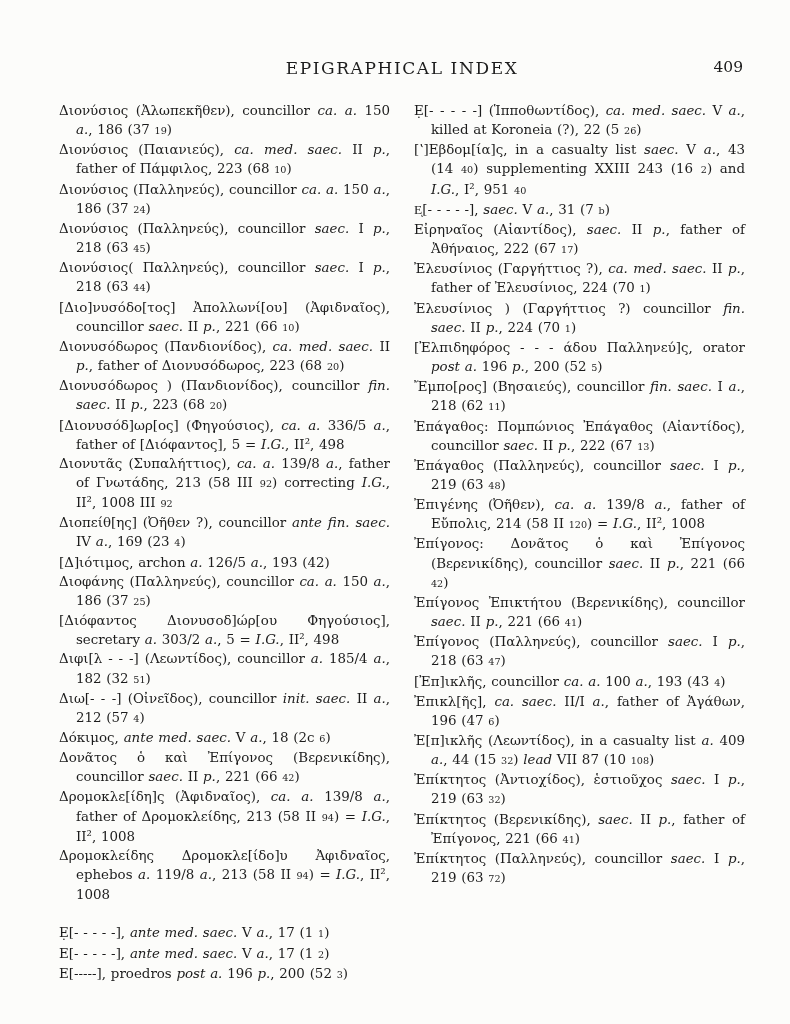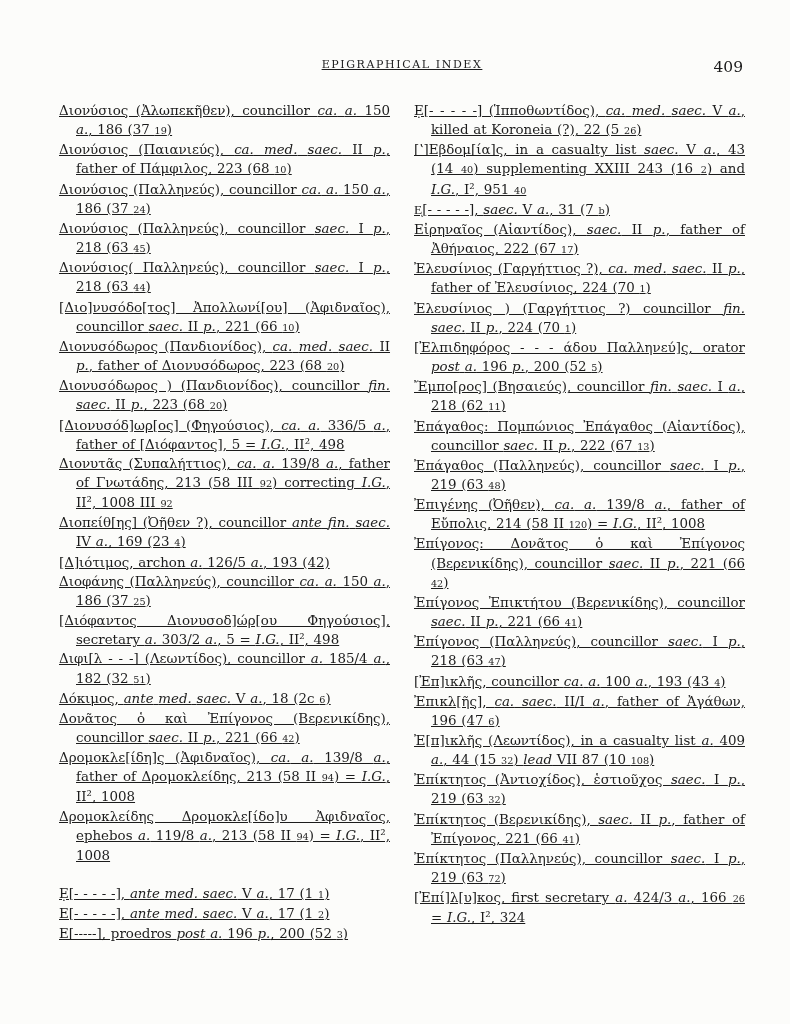--- a/index.html
+++ b/index.html
@@ -16,34 +16,32 @@
     padding:58px 45px 30px 59px;
   }
   .page-header{
     position:relative;
     height:22px;
     margin-bottom:21px;
   }
   .page-header .title{
     position:absolute;left:0;right:0;
     text-align:center;
-    font-size:11px;
+    font-size:17px;
     letter-spacing:1.6px;
     font-weight:normal;
     margin:0;
-    text-decoration:underline;
   }
   .page-header .pagenum{
     position:absolute;right:2px;top:0;
     font-size:15.5px;
   }
   .columns{
     display:flex;
     gap:24px;
-    text-decoration:underline;
   }
   .col{
     width:336px;
   }
   p.entry{
     margin:0;
     padding-left:17px;
     text-indent:-17px;
     text-align:justify;
     font-size:13.4px;
@@ -72,20 +70,21 @@
         <p class="entry">[Διο]νυσόδο[τος] Ἀπολλωνί[ου] (Ἀφιδναῖος), councillor <i>saec.</i> II <i>p.</i>, 221 (66 <span class="ln">10</span>)</p>
         <p class="entry">Διονυσόδωρος (Πανδιονίδος), <i>ca.</i> <i>med.</i> <i>saec.</i> II <i>p.</i>, father of Διονυσόδωρος, 223 (68 <span class="ln">20</span>)</p>
         <p class="entry">Διονυσόδωρος ) (Πανδιονίδος), councillor <i>fin.</i> <i>saec.</i> II <i>p.</i>, 223 (68 <span class="ln">20</span>)</p>
         <p class="entry">[Διονυσόδ]ωρ[ος] (Φηγούσιος), <i>ca.</i> <i>a.</i> 336/5 <i>a.</i>, father of [Διόφαντος], 5 = <i>I.G.</i>, II², 498</p>
         <p class="entry">Διονυτᾶς (Συπαλήττιος), <i>ca.</i> <i>a.</i> 139/8 <i>a.</i>, father of Γνωτάδης, 213 (58 III <span class="ln">92</span>) correcting <i>I.G.</i>, II², 1008 III <span class="ln">92</span></p>
         <p class="entry">Διοπείθ[ης] (Ὀῆθεν ?), councillor <i>ante</i> <i>fin.</i> <i>saec.</i> IV <i>a.</i>, 169 (23 <span class="ln">4</span>)</p>
         <p class="entry">[Δ]ιότιμος, archon <i>a.</i> 126/5 <i>a.</i>, 193 (42)</p>
         <p class="entry">Διοφάνης (Παλληνεύς), councillor <i>ca.</i> <i>a.</i> 150 <i>a.</i>, 186 (37 <span class="ln">25</span>)</p>
         <p class="entry">[Διόφαντος Διονυσοδ]ώρ[ου Φηγούσιος], secretary <i>a.</i> 303/2 <i>a.</i>, 5 = <i>I.G.</i>, II², 498</p>
         <p class="entry">Διφι[λ - - -] (Λεωντίδος), councillor <i>a.</i> 185/4 <i>a.</i>, 182 (32 <span class="ln">51</span>)</p>
+        <p class="entry">Διω[- - -] (Οἰνεῖδος), councillor <i>init.</i> <i>saec.</i> II <i>a.</i>, 212 (57 <span class="ln">4</span>)</p>
         <p class="entry">Δόκιμος, <i>ante</i> <i>med.</i> <i>saec.</i> V <i>a.</i>, 18 (2c <span class="ln">6</span>)</p>
         <p class="entry">Δονᾶτος ὁ καὶ Ἐπίγονος (Βερενικίδης), councillor <i>saec.</i> II <i>p.</i>, 221 (66 <span class="ln">42</span>)</p>
         <p class="entry">Δρομοκλε[ίδη]ς (Ἀφιδναῖος), <i>ca.</i> <i>a.</i> 139/8 <i>a.</i>, father of Δρομοκλείδης, 213 (58 II <span class="ln">94</span>) = <i>I.G.</i>, II², 1008</p>
         <p class="entry">Δρομοκλείδης Δρομοκλε[ίδο]υ Ἀφιδναῖος, ephebos <i>a.</i> 119/8 <i>a.</i>, 213 (58 II <span class="ln">94</span>) = <i>I.G.</i>, II², 1008</p>
         <p class="entry gap">Ẹ[- - - - -], <i>ante</i> <i>med.</i> <i>saec.</i> V <i>a.</i>, 17 (1 <span class="ln">1</span>)</p>
         <p class="entry">E[- - - - -], <i>ante</i> <i>med.</i> <i>saec.</i> V <i>a.</i>, 17 (1 <span class="ln">2</span>)</p>
         <p class="entry">E[-----], proedros <i>post</i> <i>a.</i> 196 <i>p.</i>, 200 (52 <span class="ln">3</span>)</p>
       </div>
     <div class="col" id="col-right">
         <p class="entry">Ẹ[- - - - -] (Ἱπποθωντίδος), <i>ca.</i> <i>med.</i> <i>saec.</i> V <i>a.</i>, killed at Koroneia (?), 22 (5 <span class="ln">26</span>)</p>
@@ -101,16 +100,15 @@
         <p class="entry">Ἐπιγένης (Ὀῆθεν), <i>ca.</i> <i>a.</i> 139/8 <i>a.</i>, father of Εὔπολις, 214 (58 II <span class="ln">120</span>) = <i>I.G.</i>, II², 1008</p>
         <p class="entry">Ἐπίγονος: Δονᾶτος ὁ καὶ Ἐπίγονος (Βερενικίδης), councillor <i>saec.</i> II <i>p.</i>, 221 (66 <span class="ln">42</span>)</p>
         <p class="entry">Ἐπίγονος Ἐπικτήτου (Βερενικίδης), councillor <i>saec.</i> II <i>p.</i>, 221 (66 <span class="ln">41</span>)</p>
         <p class="entry">Ἐπίγονος (Παλληνεύς), councillor <i>saec.</i> I <i>p.</i>, 218 (63 <span class="ln">47</span>)</p>
         <p class="entry">[Ἐπ]ικλῆς, councillor <i>ca.</i> <i>a.</i> 100 <i>a.</i>, 193 (43 <span class="ln">4</span>)</p>
         <p class="entry">Ἐπικλ[ῆς], <i>ca.</i> <i>saec.</i> II/I <i>a.</i>, father of Ἀγάθων, 196 (47 <span class="ln">6</span>)</p>
         <p class="entry">Ἐ[π]ικλῆς (Λεωντίδος), in a casualty list <i>a.</i> 409 <i>a.</i>, 44 (15 <span class="ln">32</span>) <i>lead</i> VII 87 (10 <span class="ln">108</span>)</p>
         <p class="entry">Ἐπίκτητος (Ἀντιοχίδος), ἑστιοῦχος <i>saec.</i> I <i>p.</i>, 219 (63 <span class="ln">32</span>)</p>
         <p class="entry">Ἐπίκτητος (Βερενικίδης), <i>saec.</i> II <i>p.</i>, father of Ἐπίγονος, 221 (66 <span class="ln">41</span>)</p>
         <p class="entry">Ἐπίκτητος (Παλληνεύς), councillor <i>saec.</i> I <i>p.</i>, 219 (63 <span class="ln">72</span>)</p>
-        <p class="entry">[Ἐπί]λ[υ]κος, first secretary <i>a.</i> 424/3 <i>a.</i>, 166 <span class="ln">26</span> = <i>I.G.</i>, I², 324</p>
       </div>
   </div>
 </div>
 
 </body></html>

